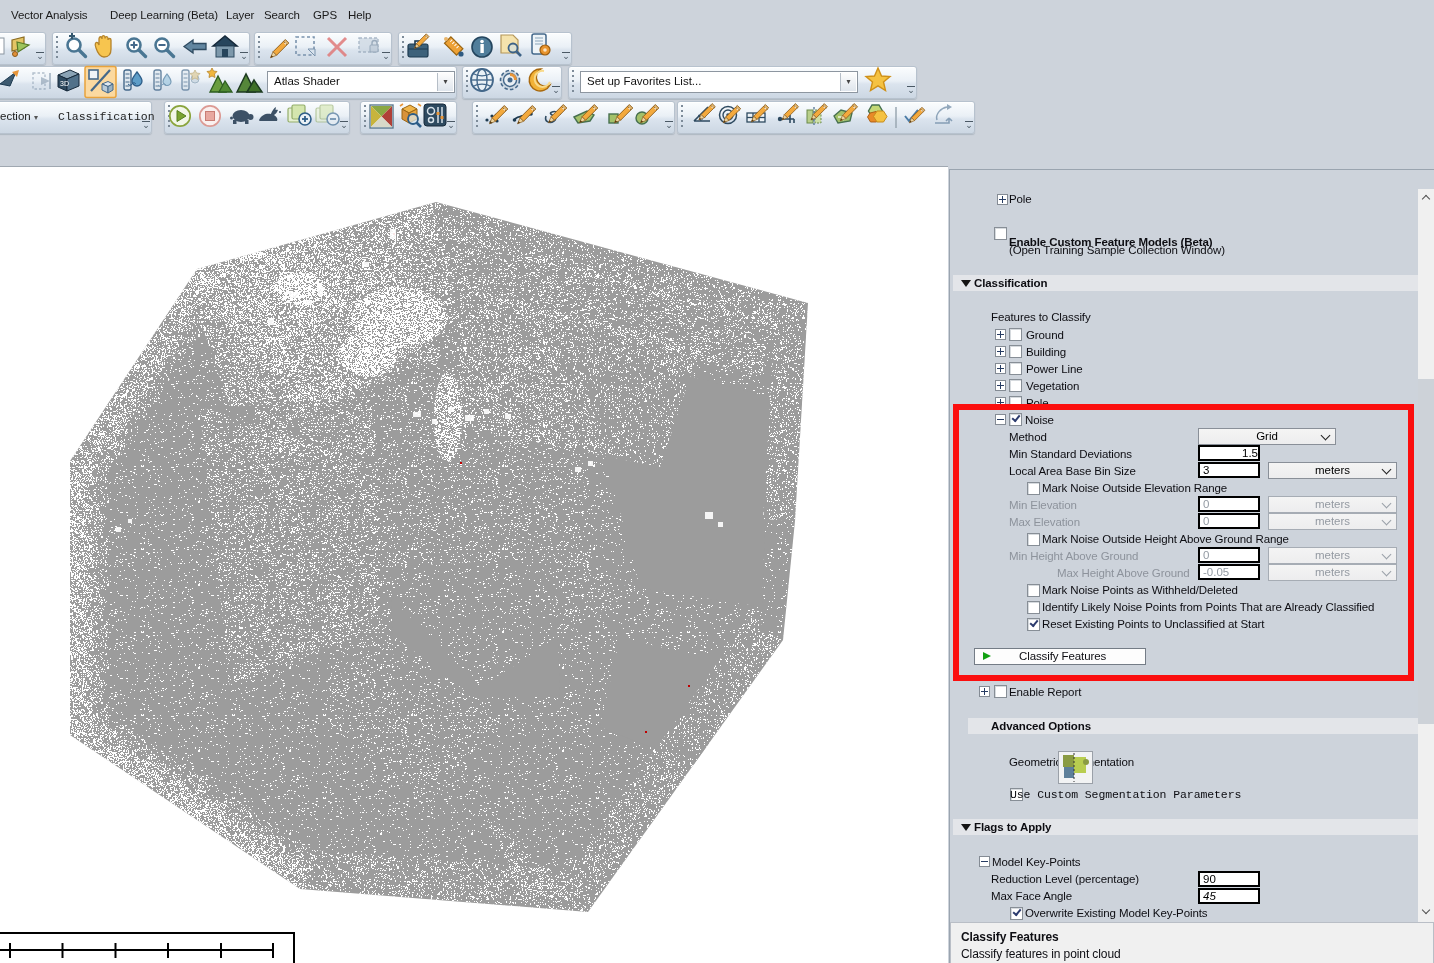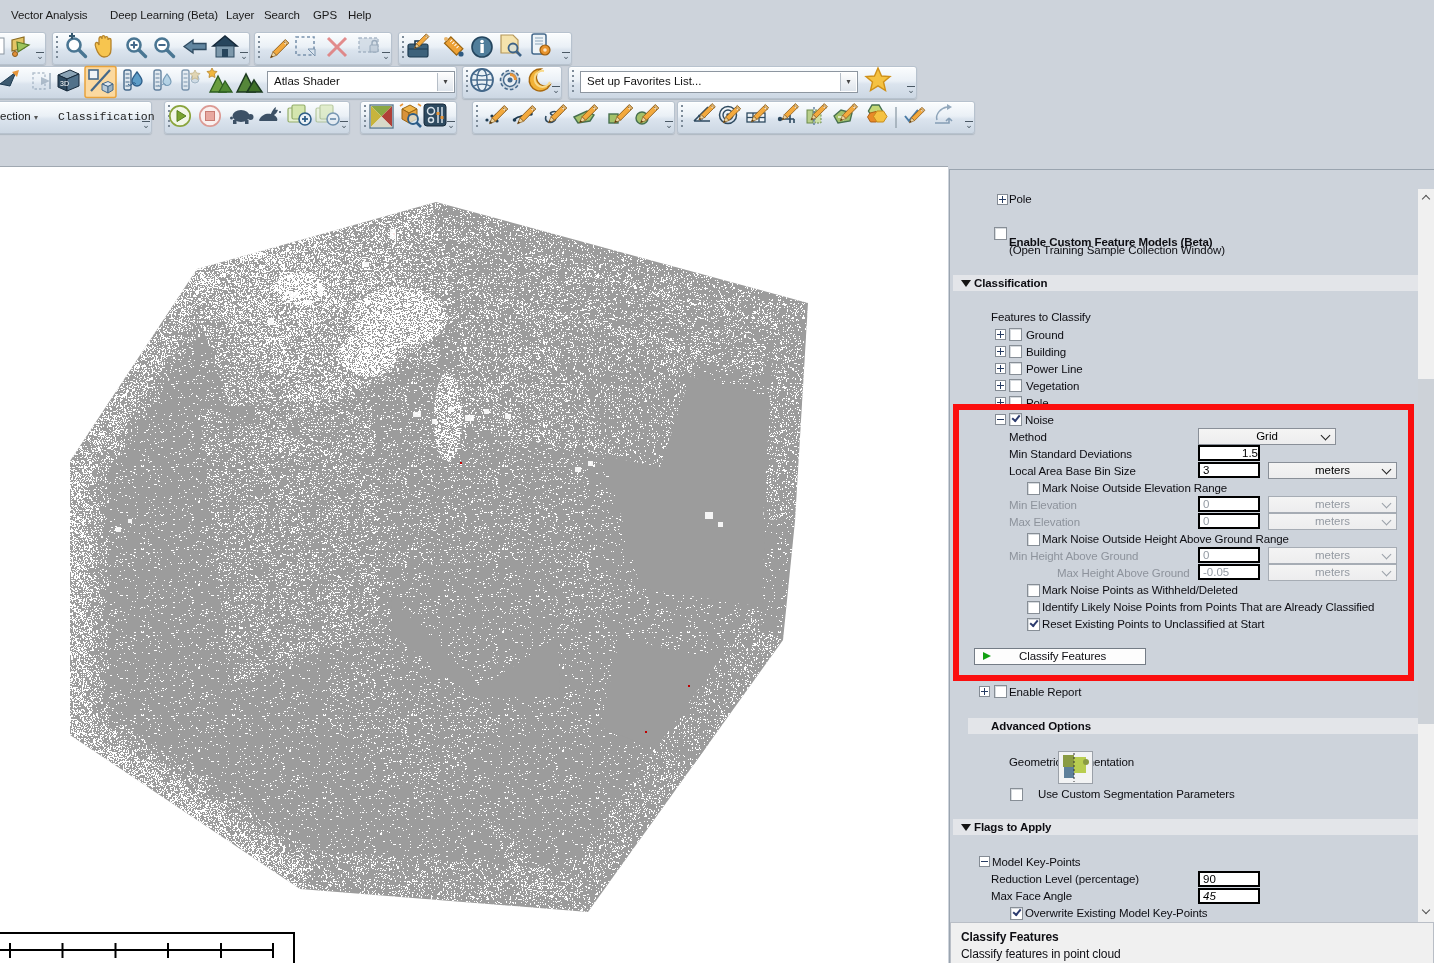--- a/index.html
+++ b/index.html
@@ -621,21 +621,21 @@
   <div class="abs" style="left:108px;top:581px;width:35px;height:33px;background:#f2f3f4;border:1px solid #9aa0a8;box-sizing:border-box;">
     <svg width="33" height="31">
       <rect x="4" y="3" width="11" height="12" fill="#8a9b43"></rect>
       <rect x="15" y="5" width="12" height="16" fill="#b8cd50"></rect>
       <rect x="5" y="15" width="10" height="11" fill="#5d7f9a"></rect>
       <circle cx="27" cy="10" r="3" fill="#8a9b43"></circle>
       <line x1="15" y1="1" x2="15" y2="30" stroke="#333" stroke-width="1" stroke-dasharray="2,2"></line>
     </svg>
   </div>
   <div class="cb" style="left:60px;top:618px;"></div>
-      <div class="ptxt" style="left:88px;top:618px;">Use Custom Segmentation Parameters</div>
+      <div class="ptxt" style="left:60px;top:618px;font-family:Liberation Mono, monospace;">Use Custom Segmentation Parameters</div>
   <div class="strip" style="top:649px;"></div>
   <div class="tri" style="left:11px;top:654px;"></div>
   <div class="ptxt btxt" style="left:24px;top:651px;">Flags to Apply</div>
   <div class="plus" style="left:29px;top:686px;"></div>
       <div class="ptxt" style="left:42px;top:686px;">Model Key-Points</div>
   <div class="ptxt" style="left:41px;top:703px;">Reduction Level (percentage)</div>
   <div class="edit" style="left:248px;top:701px;">90</div>
   <div class="ptxt" style="left:41px;top:720px;">Max Face Angle</div>
   <div class="edit" style="left:248px;top:718px;font-style:italic;">45</div>
   <div class="cb ck" style="left:60px;top:737px;"></div>

